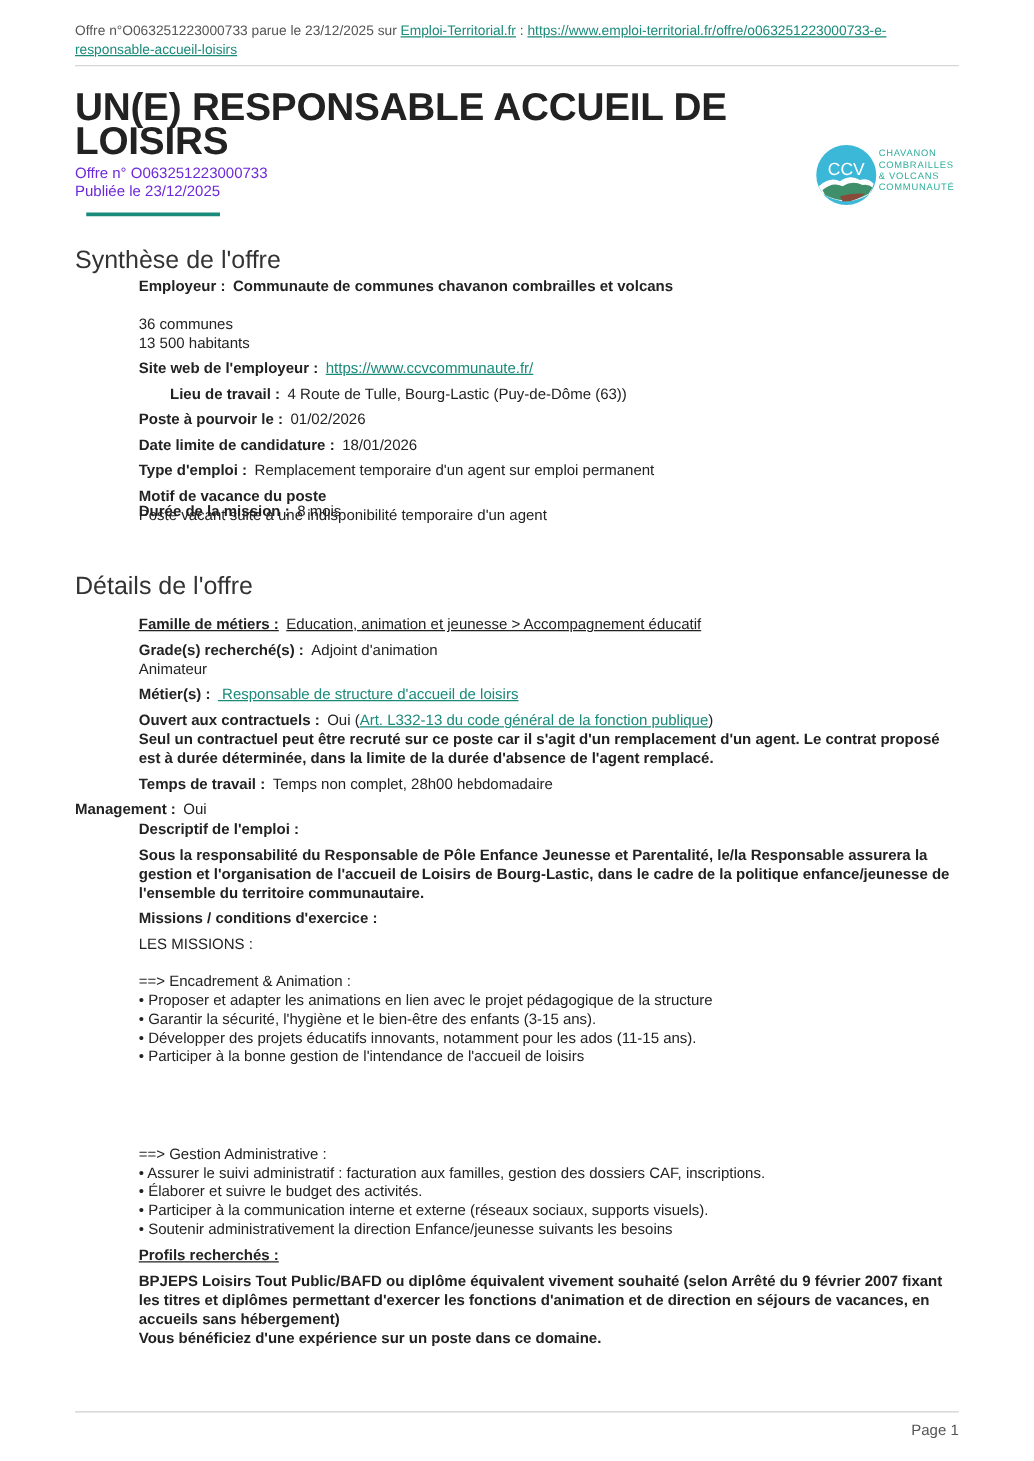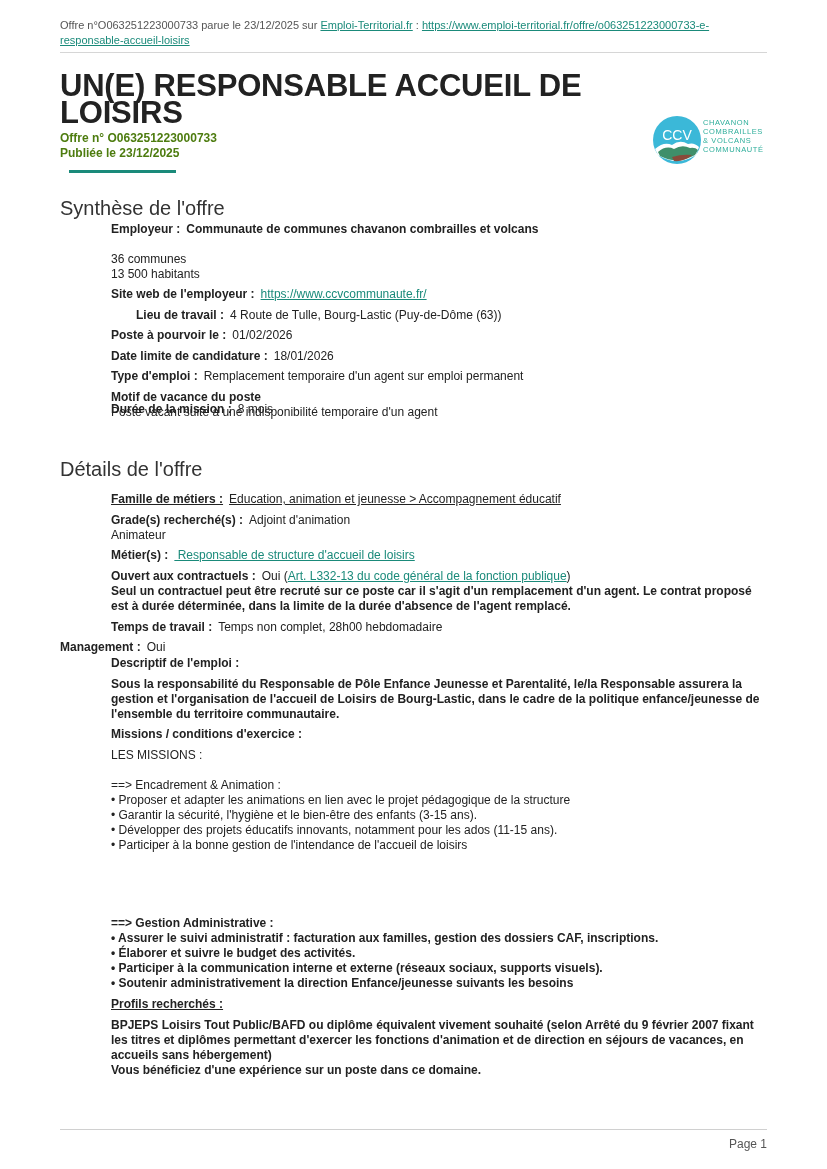--- a/index.html
+++ b/index.html
@@ -10,21 +10,21 @@
   a { color: #1a8a7a; text-decoration: underline; }
   .topbar {
     position: absolute; left: 60px; top: 18px; width: 680px;
     font-size: 11px; line-height: 15px; color: #555555;
   }
   .topbar-rule { position: absolute; left: 60px; top: 52px; width: 707px; height: 1px; background: #d6d6d6; }
   .title {
     position: absolute; left: 60px; top: 72px; width: 580px;
     font-size: 31px; font-weight: bold; line-height: 27px; color: #222222; letter-spacing: -0.2px;
   }
-  .meta { position: absolute; left: 60px; top: 131px; font-size: 12px; line-height: 15px; color: #4d7c0f; font-weight: bold; }
+  .meta { position: absolute; left: 60px; top: 131px; font-size: 12px; line-height: 15px; color: #6d28d9; }
   .accent-rule { position: absolute; left: 69px; top: 170px; width: 107px; height: 3px; background: #1a8a7a; }
   .logo { position: absolute; left: 652px; top: 115px; width: 110px; height: 52px; }
   .logo-text { position: absolute; left: 51px; top: 3px; font-size: 7.5px; line-height: 9px; color: #2eae9b; letter-spacing: 0.6px; white-space: nowrap; }
   .h2 { position: absolute; left: 60px; font-size: 20px; color: #333333; font-weight: normal; }
   .block { position: absolute; left: 111px; width: 660px; font-size: 12px; line-height: 15px; color: #222; }
   .lbl { font-weight: bold; color: #222; }
   .sp { display: inline-block; width: 6px; }
   .footer-rule { position: absolute; left: 60px; top: 1129px; width: 707px; height: 1px; background: #d0d0d0; }
   .page { position: absolute; right: 60px; top: 1137px; font-size: 12px; color: #555; }
   p { margin: 0; font-weight: bold; }
@@ -126,21 +126,21 @@
 <div class="block" style="top:748px;">LES MISSIONS :</div>
 
 <div class="block" style="top:778px; width:655px;">
   <div>==&gt; Encadrement &amp; Animation :</div>
   <div>• Proposer et adapter les animations en lien avec le projet pédagogique de la structure</div>
   <div>• Garantir la sécurité, l'hygiène et le bien-être des enfants (3-15 ans).</div>
   <div>• Développer des projets éducatifs innovants, notamment pour les ados (11-15 ans).</div>
   <div>• Participer à la bonne gestion de l'intendance de l'accueil de loisirs</div>
 </div>
 
-<div class="block" style="top:916px; width:655px;font-weight:bold;">
+<div class="block" style="top:916px; width:655px;">
   <div>==&gt; Gestion Administrative :</div>
   <div>• Assurer le suivi administratif : facturation aux familles, gestion des dossiers CAF, inscriptions.</div>
   <div>• Élaborer et suivre le budget des activités.</div>
   <div>• Participer à la communication interne et externe (réseaux sociaux, supports visuels).</div>
   <div>• Soutenir administrativement la direction Enfance/jeunesse suivants les besoins</div>
 </div>
 
 <div class="block" style="top:997px;text-decoration:underline;">
   <span class="lbl">Profils recherchés :</span>
 </div>

